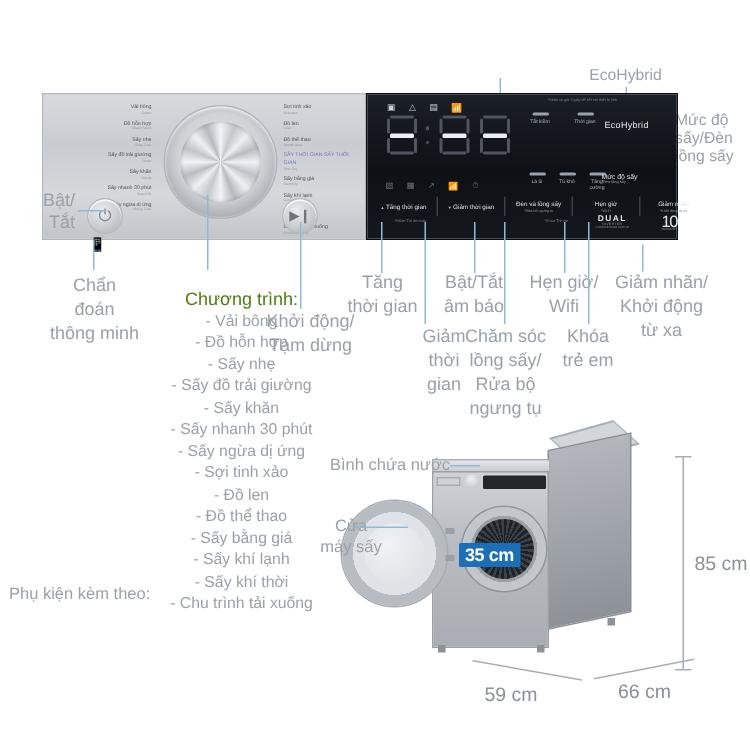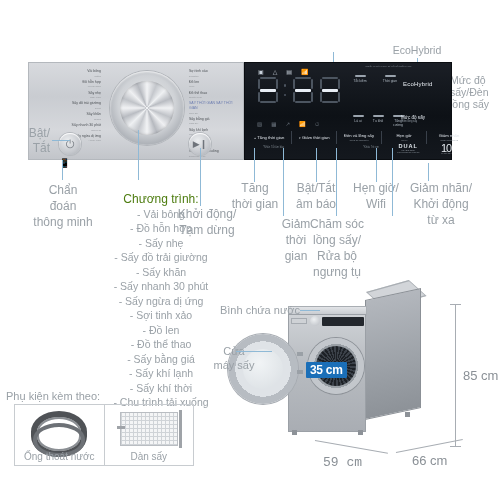--- a/index.html
+++ b/index.html
@@ -449,20 +449,22 @@
 thời
 gian</div>
 
   <div class="leader v" style="left:336px;top:148px;height:68px;"></div>
   <div class="abs callout" style="left:306px;top:216px;width:62px;font-size:12px;line-height:16px;">Chăm sóc
 lồng sấy/
 Rửa bộ
 ngưng tụ</div>
 
   <div class="leader v" style="left:392px;top:148px;height:68px;"></div>
+  <div class="abs callout" style="left:370px;top:216px;width:44px;font-size:12px;line-height:16px;">Khóa
+trẻ em</div>
 
   <div class="abs" id="dryer">
     <div class="top-skew"></div>
     <div class="body-side"></div>
     <div class="body-top"></div>
     <div class="body-front"></div>
     <div class="mini-tray"></div>
     <div class="mini-knob"></div>
     <div class="mini-panel"></div>
 
@@ -489,30 +491,20 @@
   <div class="abs callout" style="left:206px;top:344px;width:56px;font-size:11px;line-height:14px;">Cửa
 máy sấy</div>
   <div class="leader h" style="left:236px;top:351px;width:36px;"></div>
 
   <div class="dimline" style="left:455px;top:304px;width:1px;height:142px;"></div>
   <div class="dimline" style="left:450px;top:304px;width:11px;height:1px;"></div>
   <div class="dimline" style="left:450px;top:446px;width:11px;height:1px;"></div>
   <div class="dimtxt" style="left:463px;top:368px;">85 cm</div>
 
   <div class="dimline" style="left:315px;top:440px;width:74px;height:1px;transform:rotate(10deg);transform-origin:left center;"></div>
-  <div class="dimtxt" style="left:323px;top:455px;font-family:Liberation Mono, monospace;">59 cm</div>
+  <div class="dimtxt" style="left:323px;top:455px;">59 cm</div>
 
   <div class="dimline" style="left:396px;top:452px;width:68px;height:1px;transform:rotate(-11deg);transform-origin:left center;"></div>
   <div class="dimtxt" style="left:412px;top:453px;">66 cm</div>
 
   <div class="abs" id="acc-title">Phụ kiện kèm theo:</div>
-  <div class="abs" id="acc-box">
-    <div class="acc-cell">
-      <span class="hose"></span>
-      <span class="acc-cap">Ống thoát nước</span>
-    </div>
-    <div class="acc-cell">
-      <span class="rack"></span>
-      <span class="acc-cap">Dàn sấy</span>
-    </div>
-  </div>
 
 </div>
 
 </body></html>

